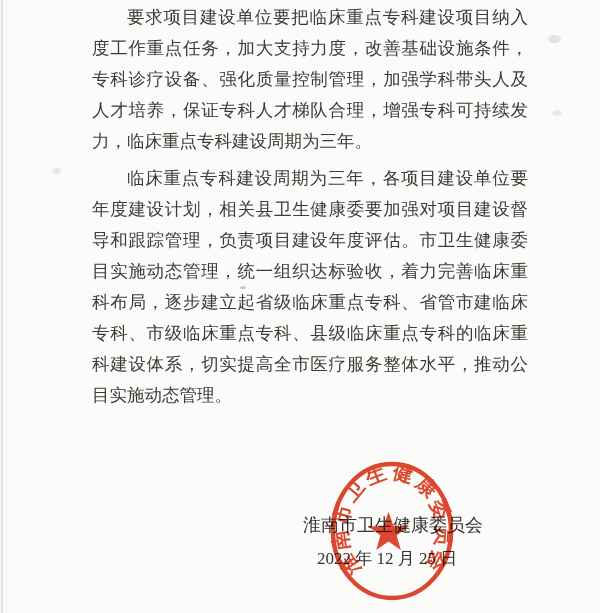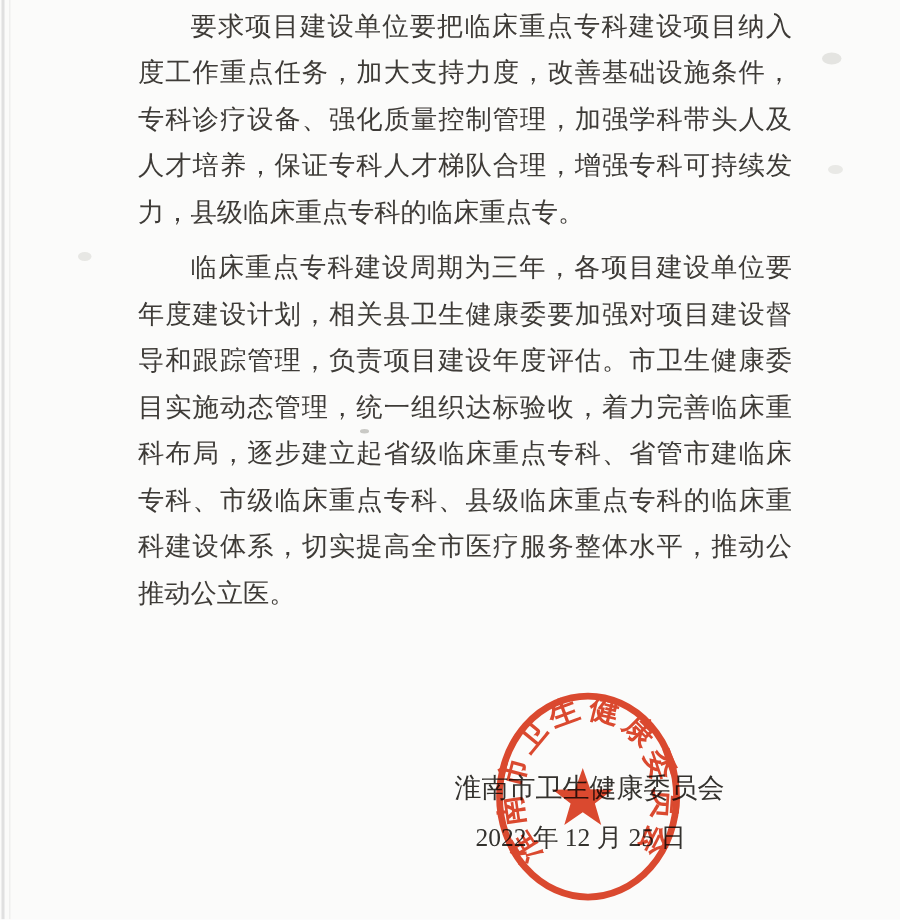--- a/index.html
+++ b/index.html
@@ -58,31 +58,31 @@
 
   <div class="scan-edge-1"></div>
   <div class="scan-edge-2"></div>
 
   <div class="bodytext">
     <div class="para">
       <div class="line fill indent">要求项目建设单位要把临床重点专科建设项目纳入年</div>
       <div class="line fill">度工作重点任务，加大支持力度，改善基础设施条件，配齐</div>
       <div class="line fill">专科诊疗设备、强化质量控制管理，加强学科带头人及骨干</div>
       <div class="line fill">人才培养，保证专科人才梯队合理，增强专科可持续发展能</div>
-      <div class="line">力，县级临床重点专科的临床重点专。</div>
+      <div class="line">力，临床重点专科建设周期为三年。</div>
     </div>
     <div class="para">
       <div class="line fill indent">临床重点专科建设周期为三年，各项目建设单位要制定</div>
       <div class="line fill">年度建设计划，相关县卫生健康委要加强对项目建设督促指</div>
       <div class="line fill">导和跟踪管理，负责项目建设年度评估。市卫生健康委对项</div>
       <div class="line fill">目实施动态管理，统一组织达标验收，着力完善临床重点专</div>
       <div class="line fill">科布局，逐步建立起省级临床重点专科、省管市建临床重点</div>
       <div class="line fill">专科、市级临床重点专科、县级临床重点专科的临床重点专</div>
       <div class="line fill">科建设体系，切实提高全市医疗服务整体水平，推动公立医</div>
-      <div class="line">推动公立医。</div>
+      <div class="line">目实施动态管理。</div>
     </div>
   </div>
 
   <div class="signature-line">淮南市卫生健康委员会</div>
   <div class="date-line">2022 年 12 月 25 日</div>
 
   <div class="seal">
     <svg viewBox="0 0 128 144" xmlns="http://www.w3.org/2000/svg">
       <ellipse cx="64" cy="72" rx="59" ry="67" fill="none" stroke-width="4.5" stroke="#dc3a1e"></ellipse>
       <polygon points="60.5,53 65.5,67.1 80.5,67.5 68.6,76.6 72.8,91 60.5,82.5 48.2,91 52.4,76.6 40.5,67.5 55.5,67.1" fill="#dc3a1e"></polygon>

